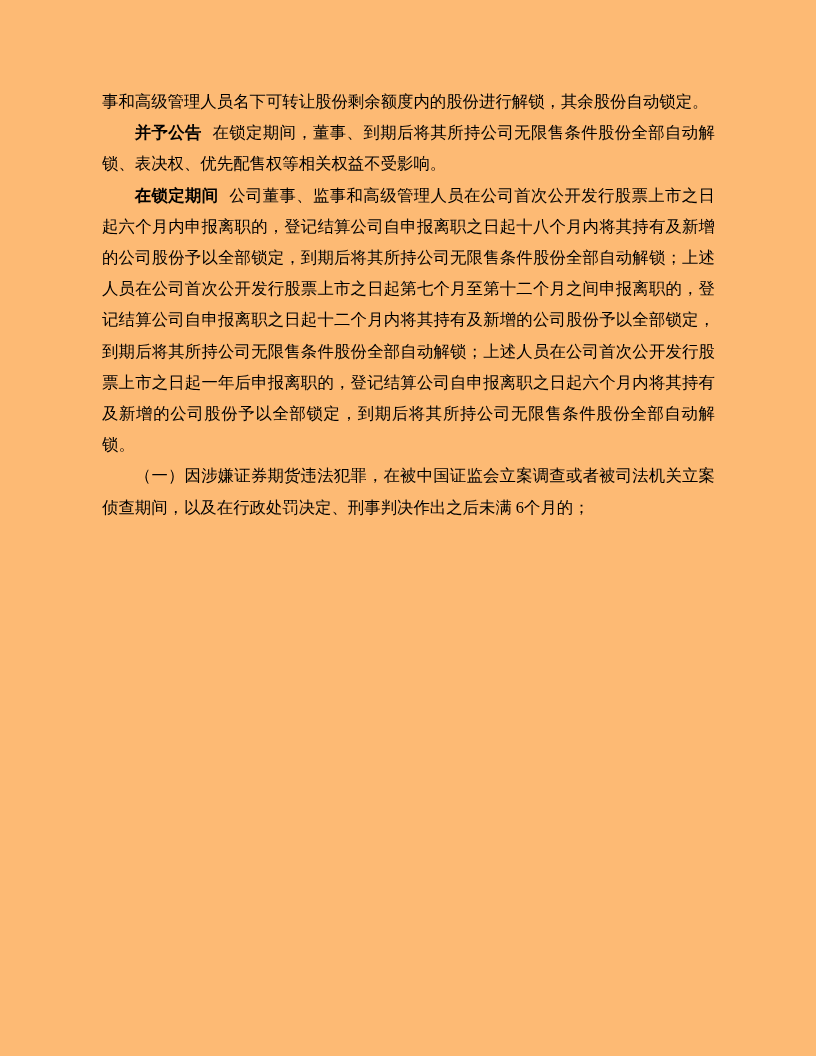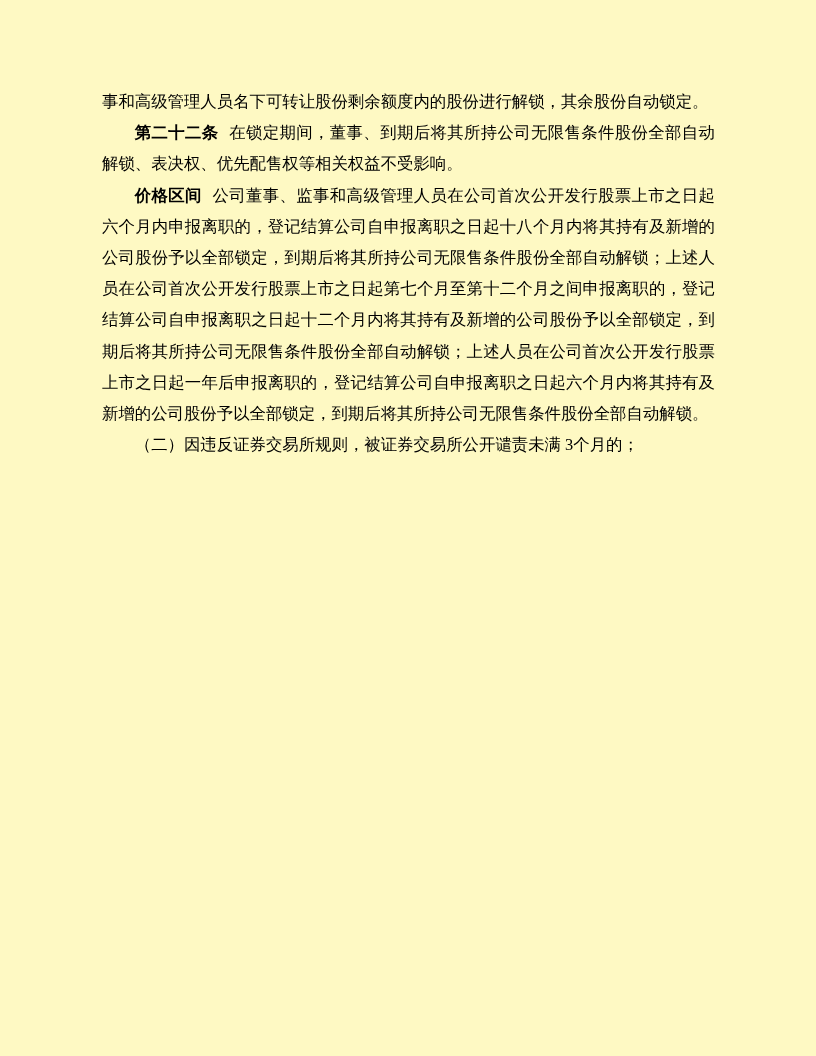--- a/index.html
+++ b/index.html
@@ -4,21 +4,21 @@
 <style>
   html, body {
     margin: 0;
     padding: 0;
     background: #ffffff;
   }
   .page {
     position: relative;
     width: 816px;
     height: 1056px;
-    background: #fef9c3;
+    background: #fdba74;
     box-sizing: border-box;
     padding: 86px 101px 0 102px;
     overflow: hidden;
   }
   .content {
     width: 613px;
   }
   .para {
     margin: 0;
     padding: 0;
@@ -40,26 +40,26 @@
   }
 </style>
 </head>
 <body>
 
 <div class="page">
   <div class="content">
 
     <p class="para no-indent"><span>事和高级管理人员名下可转让股份剩余额度内的股份进行解锁，其余股份自动锁定。</span></p>
 
-    <p class="para"><b class="art-num">第二十二条</b><span>在锁定期间，董事、到期后将其所持公司无限售条件股份全部自动解锁、表决权、优先配售权等相关权益不受影响。</span></p>
+    <p class="para"><b class="art-num">并予公告</b><span>在锁定期间，董事、到期后将其所持公司无限售条件股份全部自动解锁、表决权、优先配售权等相关权益不受影响。</span></p>
 
-    <p class="para"><b class="art-num">价格区间</b><span>公司董事、监事和高级管理人员在公司首次公开发行股票上市之日起六个月内申报离职的，登记结算公司自申报离职之日起十八个月内将其持有及新增的公司股份予以全部锁定，到期后将其所持公司无限售条件股份全部自动解锁；上述人员在公司首次公开发行股票上市之日起第七个月至第十二个月之间申报离职的，登记结算公司自申报离职之日起十二个月内将其持有及新增的公司股份予以全部锁定，到期后将其所持公司无限售条件股份全部自动解锁；上述人员在公司首次公开发行股票上市之日起一年后申报离职的，登记结算公司自申报离职之日起六个月内将其持有及新增的公司股份予以全部锁定，到期后将其所持公司无限售条件股份全部自动解锁。</span></p>
+    <p class="para"><b class="art-num">在锁定期间</b><span>公司董事、监事和高级管理人员在公司首次公开发行股票上市之日起六个月内申报离职的，登记结算公司自申报离职之日起十八个月内将其持有及新增的公司股份予以全部锁定，到期后将其所持公司无限售条件股份全部自动解锁；上述人员在公司首次公开发行股票上市之日起第七个月至第十二个月之间申报离职的，登记结算公司自申报离职之日起十二个月内将其持有及新增的公司股份予以全部锁定，到期后将其所持公司无限售条件股份全部自动解锁；上述人员在公司首次公开发行股票上市之日起一年后申报离职的，登记结算公司自申报离职之日起六个月内将其持有及新增的公司股份予以全部锁定，到期后将其所持公司无限售条件股份全部自动解锁。</span></p>
 
 
 
 
 
+    <p class="para"><span>（一）因涉嫌证券期货违法犯罪，在被中国证监会立案调查或者被司法机关立案侦查期间，以及在行政处罚决定、刑事判决作出之后未满 6个月的；</span></p>
 
-    <p class="para"><span>（二）因违反证券交易所规则，被证券交易所公开谴责未满 3个月的；</span></p>
 
 
   </div>
 </div>
 
 </body></html>

